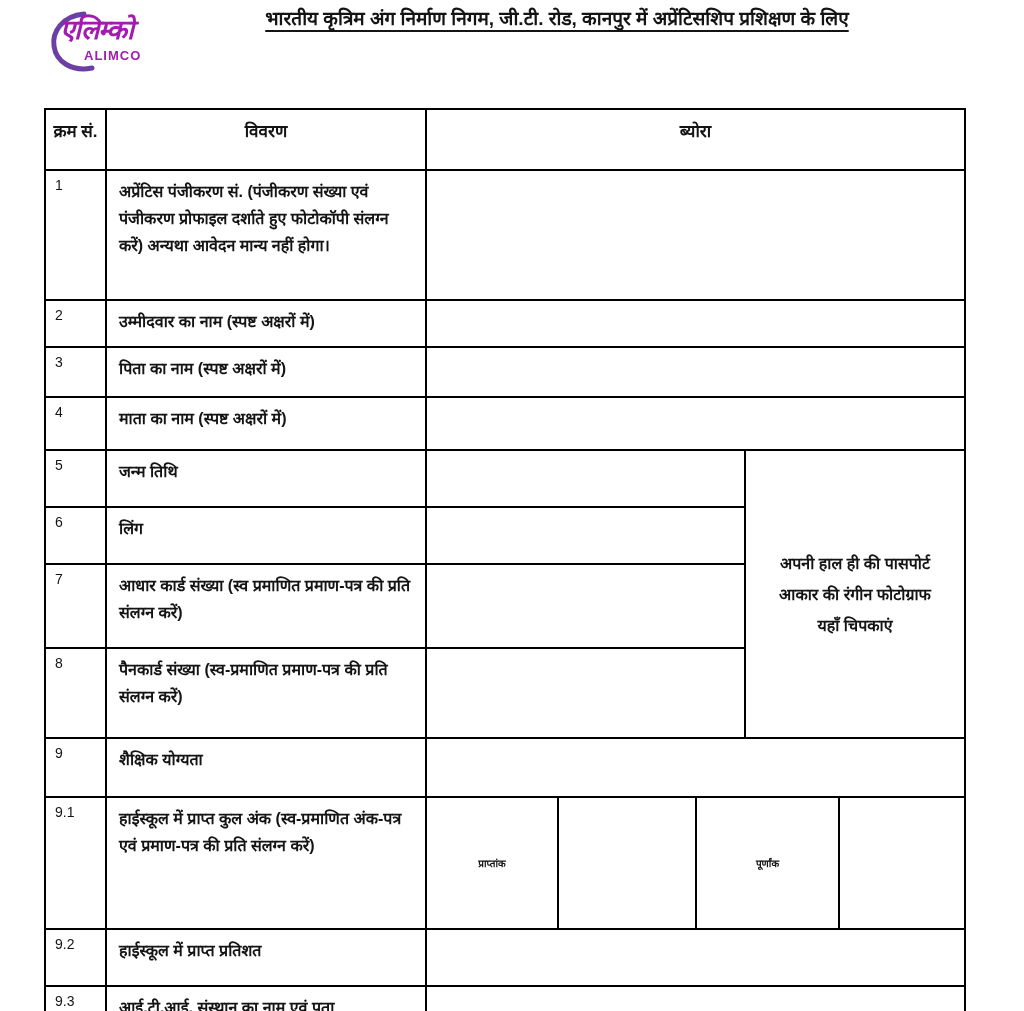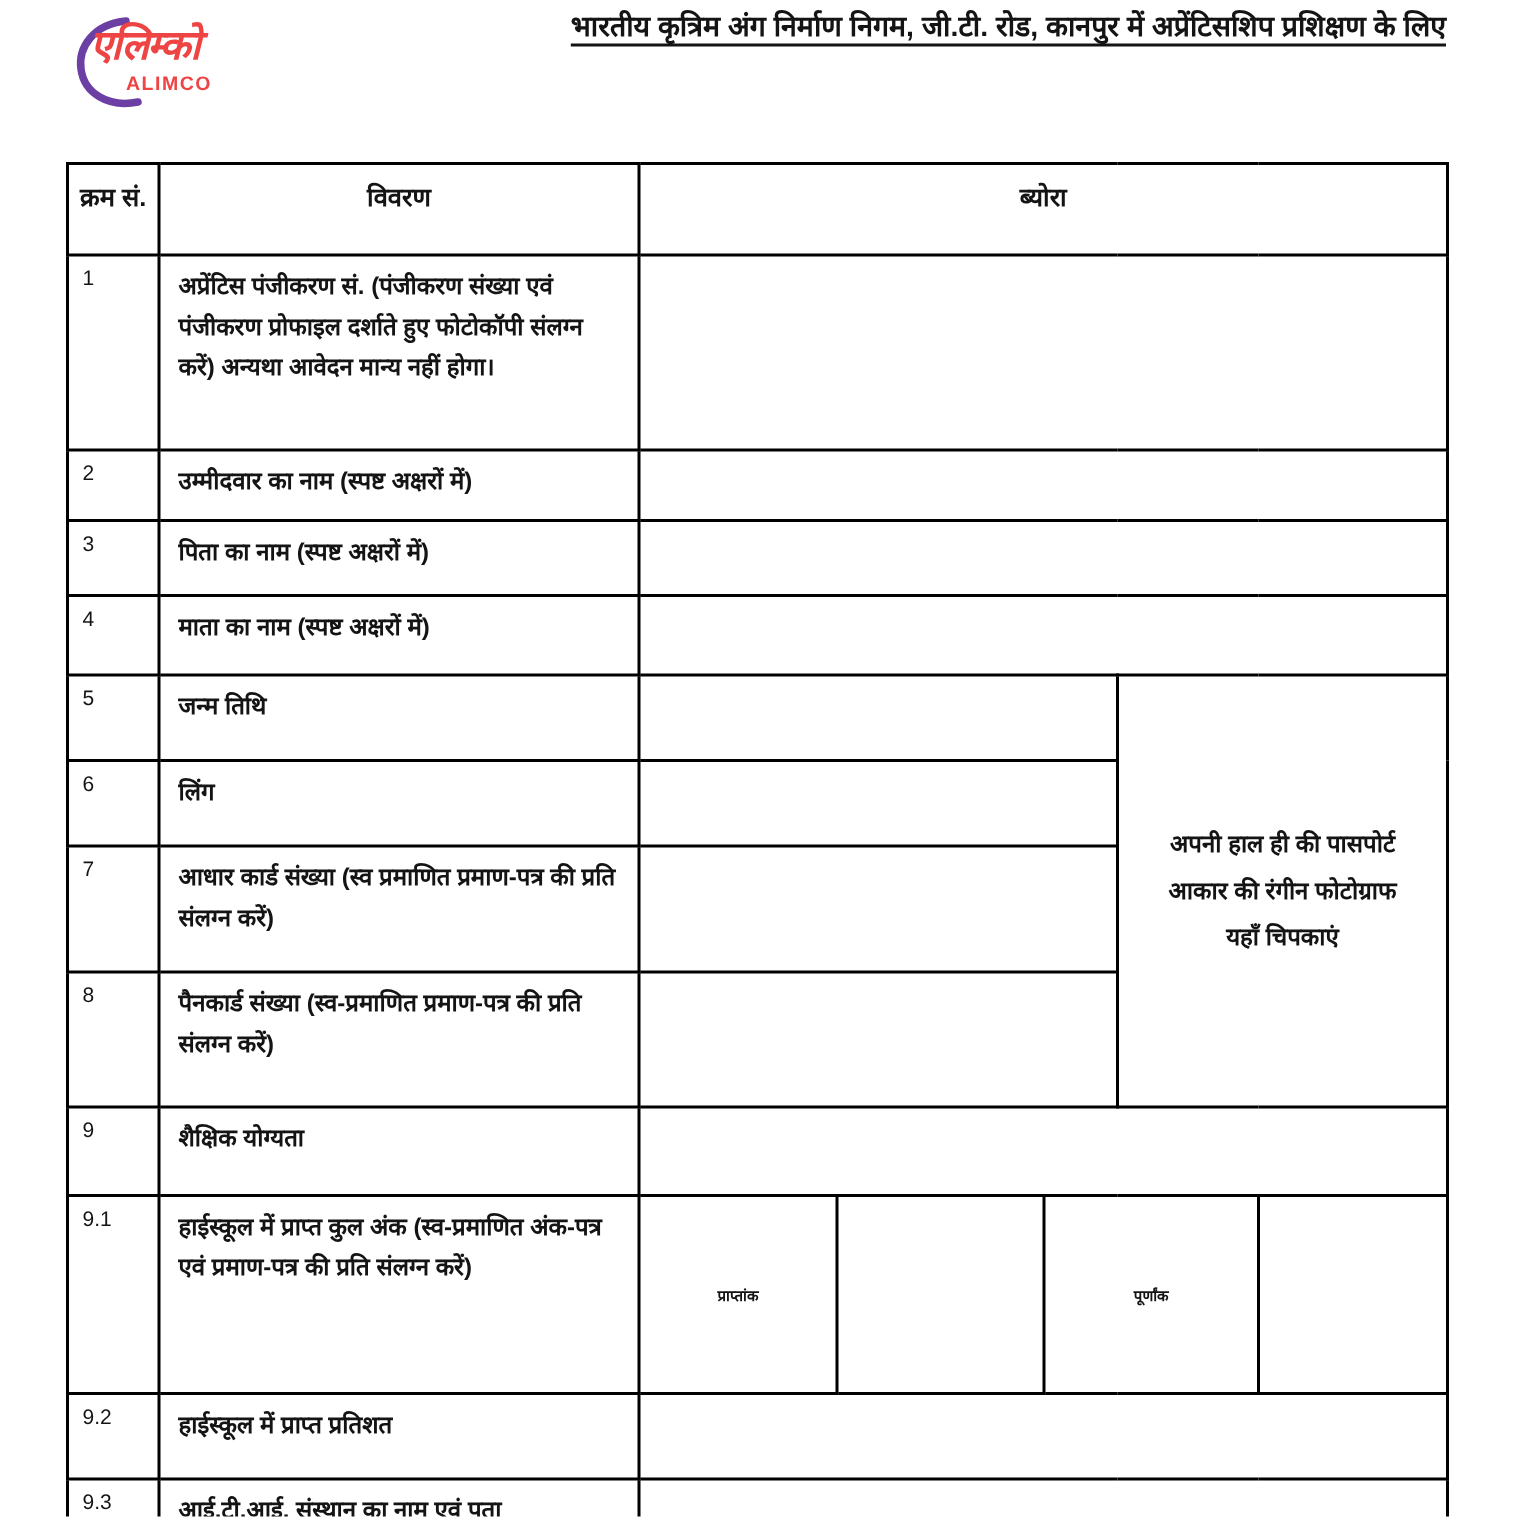--- a/index.html
+++ b/index.html
@@ -5,34 +5,34 @@
   * { margin:0; padding:0; box-sizing:border-box; }
   html,body { background:#ffffff; }
   body {
     width:1024px; height:1011px; position:relative; overflow:hidden;
     font-family:"Liberation Sans","DejaVu Sans",sans-serif;
     color:#141414;
   }
   .page { position:absolute; inset:0; background:#fff; }
 
   
-  .logo { position:absolute; left:48px; top:2px; width:110px; height:78px; color:#ef4444; }
+  .logo { position:absolute; left:48px; top:2px; width:110px; height:78px; color:#a21caf; }
   .logo-arc { position:absolute; left:0; top:2px; }
   .logo-hindi {
     position:absolute; left:12px; top:8px;
     font-size:27px; font-weight:bold; font-style:italic;
     letter-spacing:-1px; white-space:nowrap;
   }
   .logo-latin {
     position:absolute; left:36px; top:46px;
     font-size:13px; font-weight:bold; letter-spacing:1px;
   }
 
   
-  .titles { position:absolute; left:150px; top:6px; width:814px; text-align:right; }
+  .titles { position:absolute; left:150px; top:6px; width:814px; text-align:center; }
   .title-line {
     font-weight:bold; line-height:26px; margin-bottom:9px;
     text-decoration:underline; text-underline-offset:5px; text-decoration-thickness:2px;
   }
   .title-1 { font-size:19px; }
   .title-2 { font-size:19px; }
   .title-3 { font-size:18px; margin-top:3px; }
 
   
   table.form {

